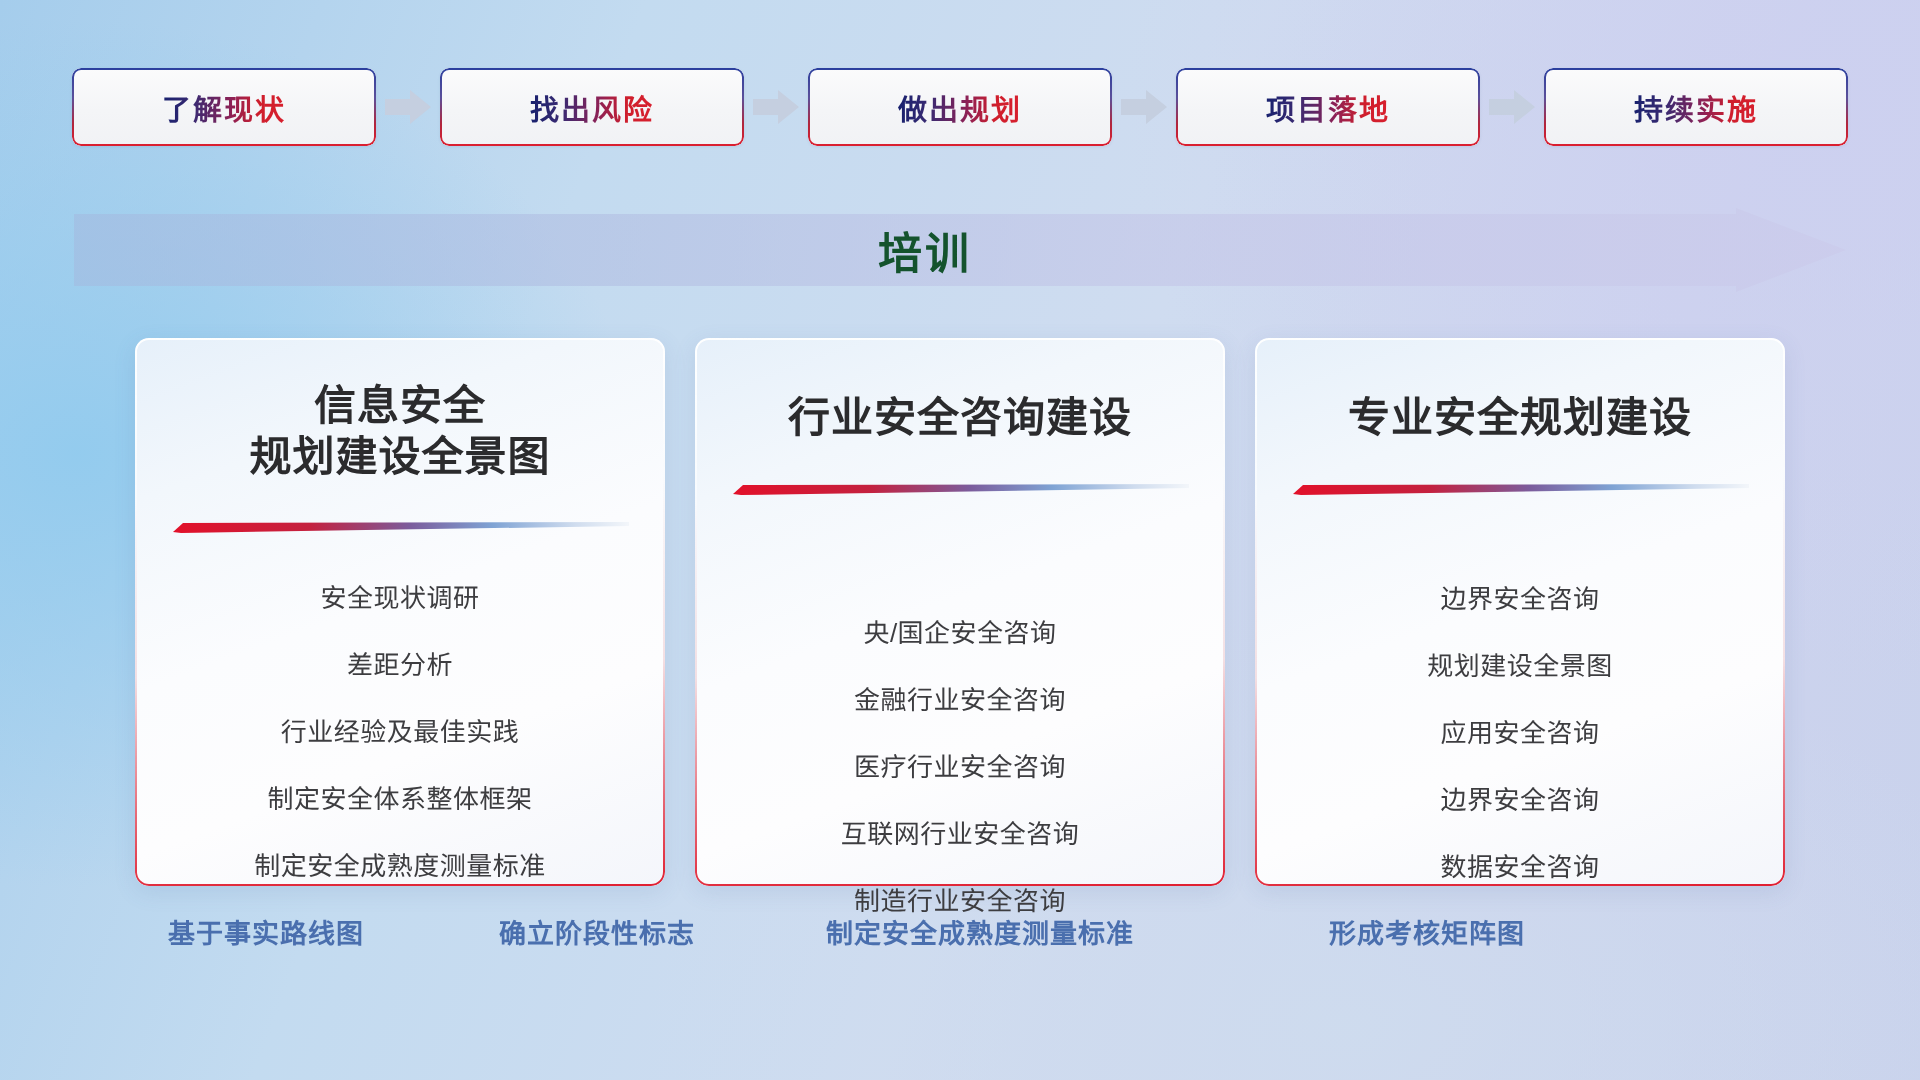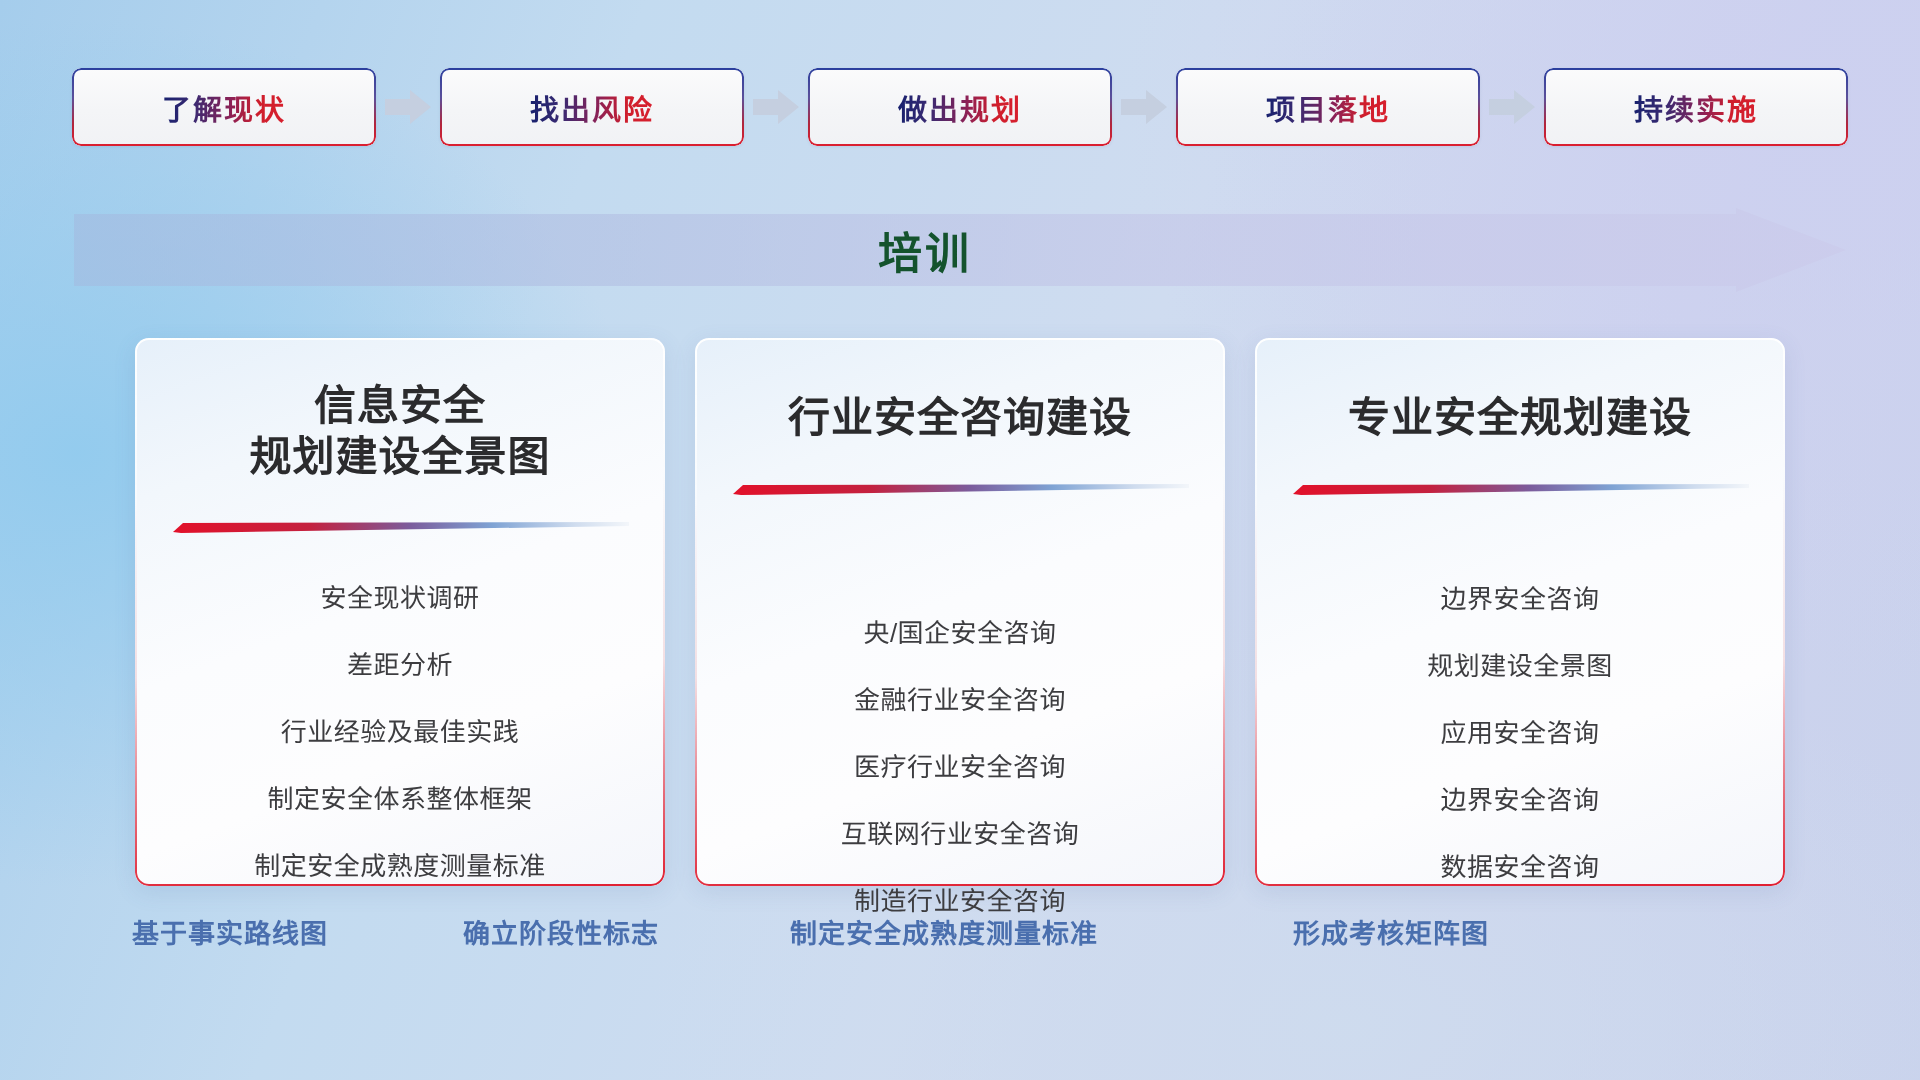--- a/index.html
+++ b/index.html
@@ -224,20 +224,21 @@
   }
   .caption {
     position: absolute;
     top: 0;
     font-size: 27px;
     font-weight: 700;
     color: #4a6fae;
     letter-spacing: 1px;
     white-space: nowrap;
     user-select: none;
+    margin-left: 36px;
   }
   .caption.c0 { left: 132px; }
   .caption.c1 { left: 463px; font-family: Liberation Mono, monospace; }
   .caption.c2 { left: 790px; }
   .caption.c3 { left: 1293px; }
 </style>
 </head>
 <body>
 
 <div id="stage">

